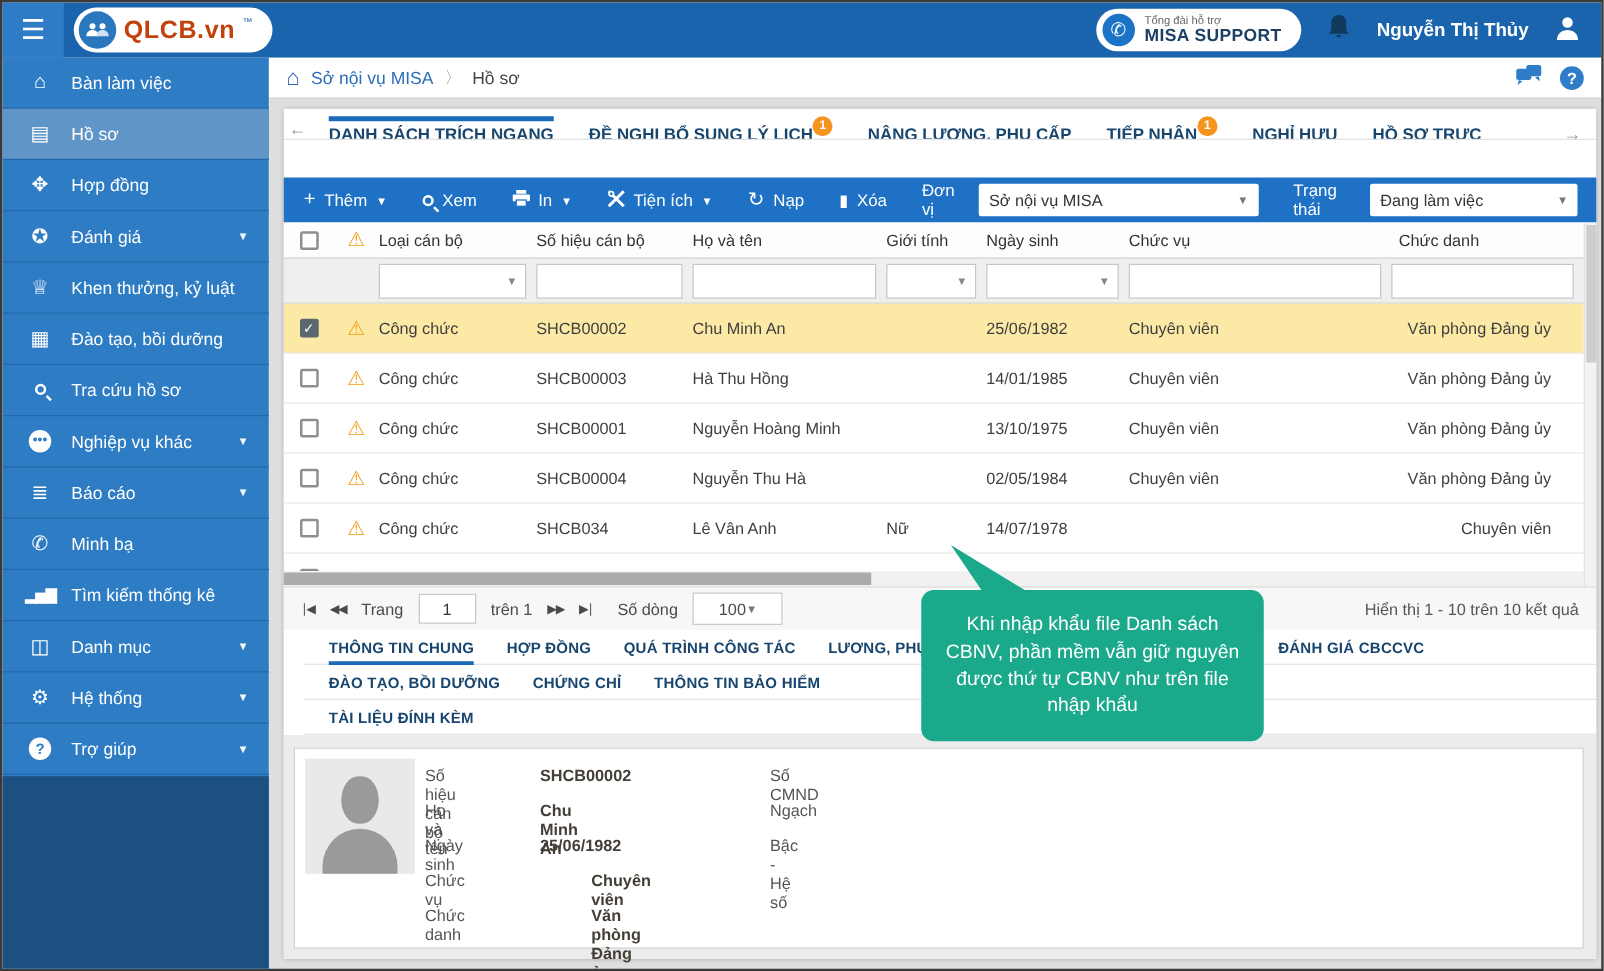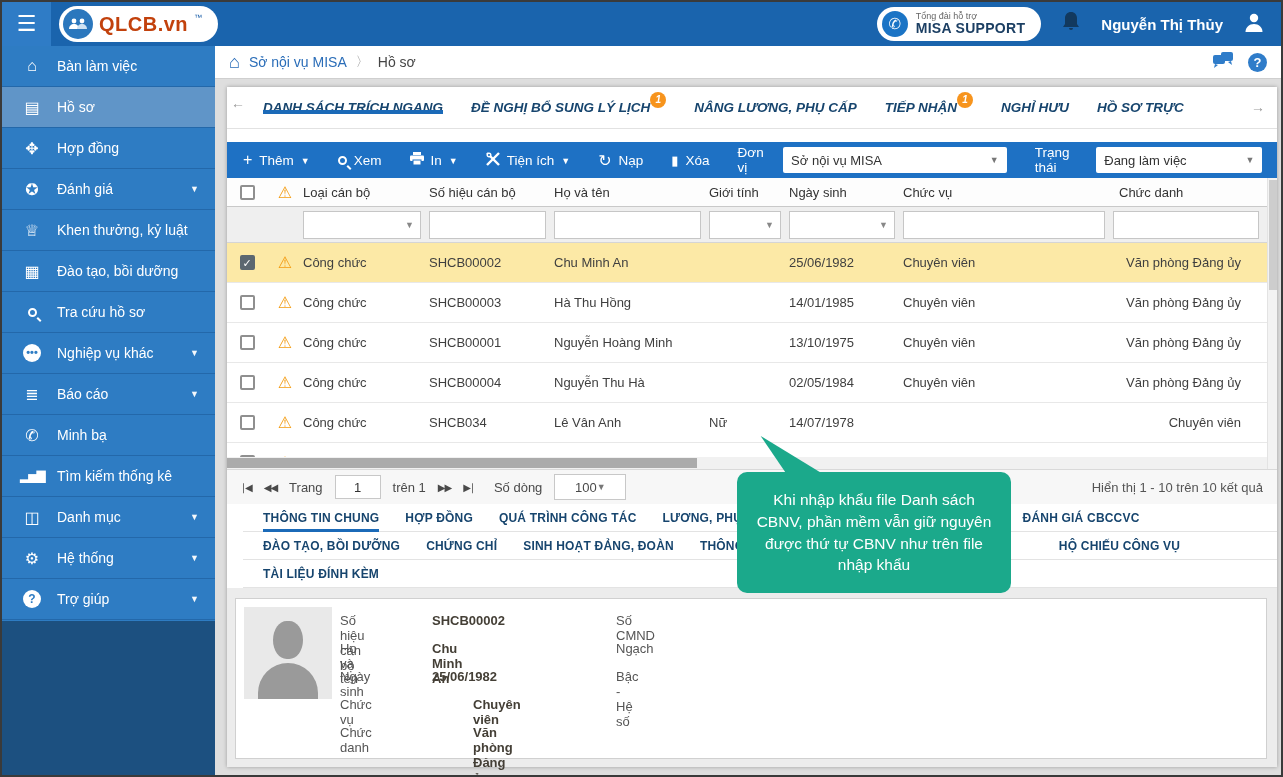--- a/index.html
+++ b/index.html
@@ -50,22 +50,22 @@
   .bc-sep { color:#999; font-size:13px; }
   .bc-cur { color:#454545; font-size:14px; }
   .bc-right { margin-left:auto; display:flex; align-items:center; gap:14px; }
   .q-circle { width:19px; height:19px; border-radius:50%; background:#2f7cc9; color:#fff; font-size:13px;
               font-weight:bold; text-align:center; line-height:19px; cursor:pointer; }
 
   
   .panel { position:absolute; left:225px; top:85px; width:1050px; height:680px; background:#fff;
            box-shadow:0 0 4px rgba(0,0,0,.3); }
 
-  .ptabs { position:absolute; top:0; left:0; right:0; height:42px; border-bottom:1px solid #e2e2e2;
-           display:flex; gap:28px; padding:0 12px 14px 36px; white-space:nowrap; overflow:hidden;font-style:italic; }
+  .ptabs { position:absolute; top:0; left:0; right:0; height:25px; border-bottom:1px solid #e2e2e2;
+           display:flex; gap:28px; padding:0 12px 14px 36px; white-space:nowrap; overflow:hidden; }
   .ptab { position:relative; line-height:42px; font-size:13.5px; font-weight:bold; color:#17456e; cursor:pointer; }
   .ptab.active::after { content:""; position:absolute; left:0; right:0; bottom:0; height:4px; background:#1b6ab8; }
   .badge { display:inline-block; min-width:16px; height:16px; border-radius:8px; background:#f7941d;
            color:#fff; font-size:10px; font-weight:bold; line-height:16px; text-align:center;
            position:relative; top:-9px; left:0px; padding:0 2px; }
   .tab-scroll-left  { position:absolute; left:4px;  top:8px;  color:#9a9a9a; font-size:14px; cursor:pointer; z-index:2;}
   .tab-scroll-right { position:absolute; right:12px; top:12px; color:#9a9a9a; font-size:14px; cursor:pointer; z-index:2;}
 
   .toolbar { position:absolute; top:55px; left:0; right:0; height:36px; background:#1e71c4;
              display:flex; align-items:center; padding:0 16px; gap:28px; color:#fff; font-size:13.5px; }
@@ -495,21 +495,20 @@
       <div class="lt-row">
         <span class="lt active">THÔNG TIN CHUNG</span>
         <span class="lt">HỢP ĐỒNG</span>
         <span class="lt">QUÁ TRÌNH CÔNG TÁC</span>
         <span class="lt">LƯƠNG, PHỤ CẤP</span>
         <span class="lt push1">ĐÁNH GIÁ CBCCVC</span>
       </div>
       <div class="lt-row">
         <span class="lt">ĐÀO TẠO, BỒI DƯỠNG</span>
         <span class="lt">CHỨNG CHỈ</span>
-        <span class="lt">SINH HOẠT ĐẢNG, ĐOÀN</span>
         <span class="lt">THÔNG TIN BẢO HIỂM</span>
         <span class="lt push2">HỘ CHIẾU CÔNG VỤ</span>
       </div>
       <div class="lt-row">
         <span class="lt">TÀI LIỆU ĐÍNH KÈM</span>
       </div>
     </div>
 
     <div class="detail-area">
       <div class="detail-panel">

